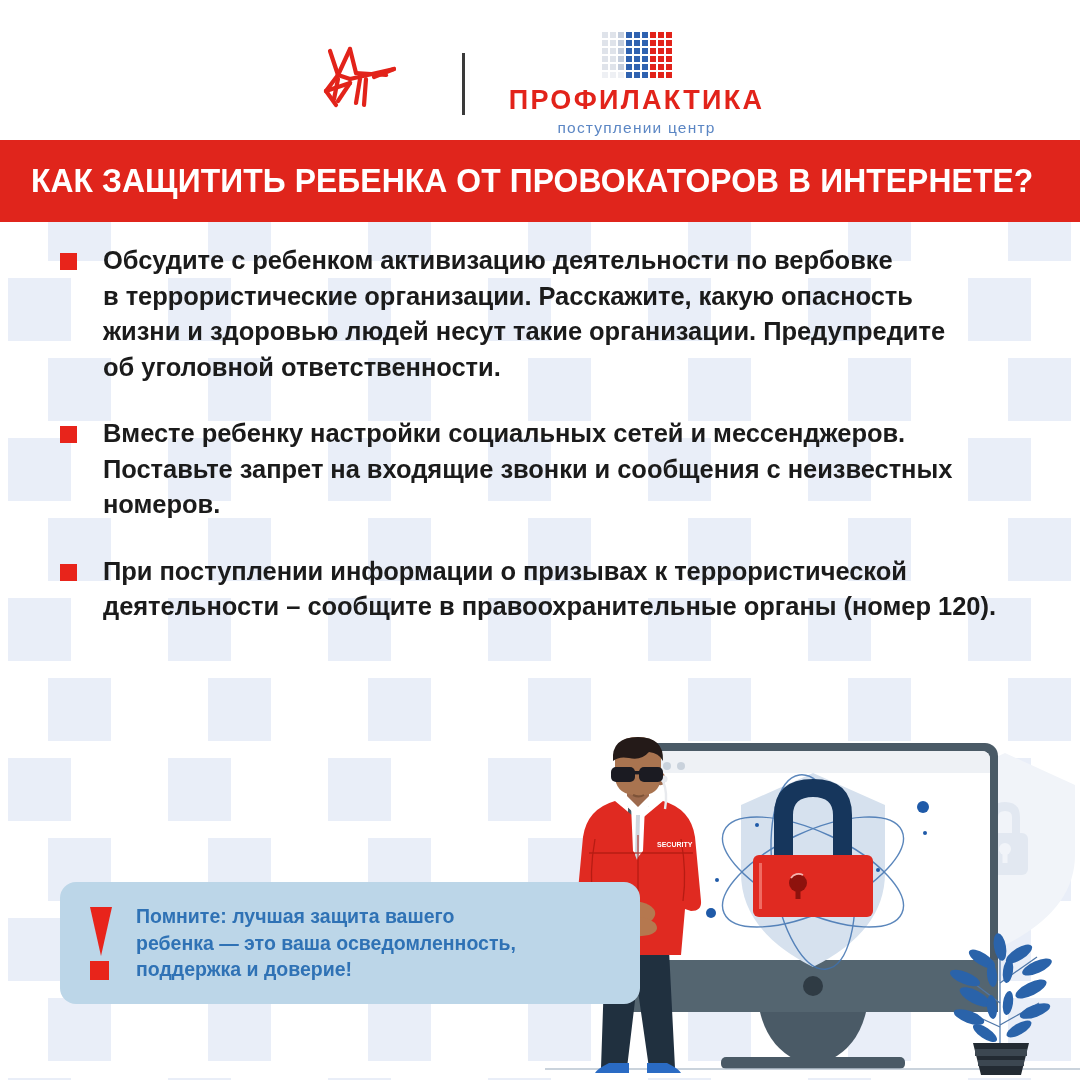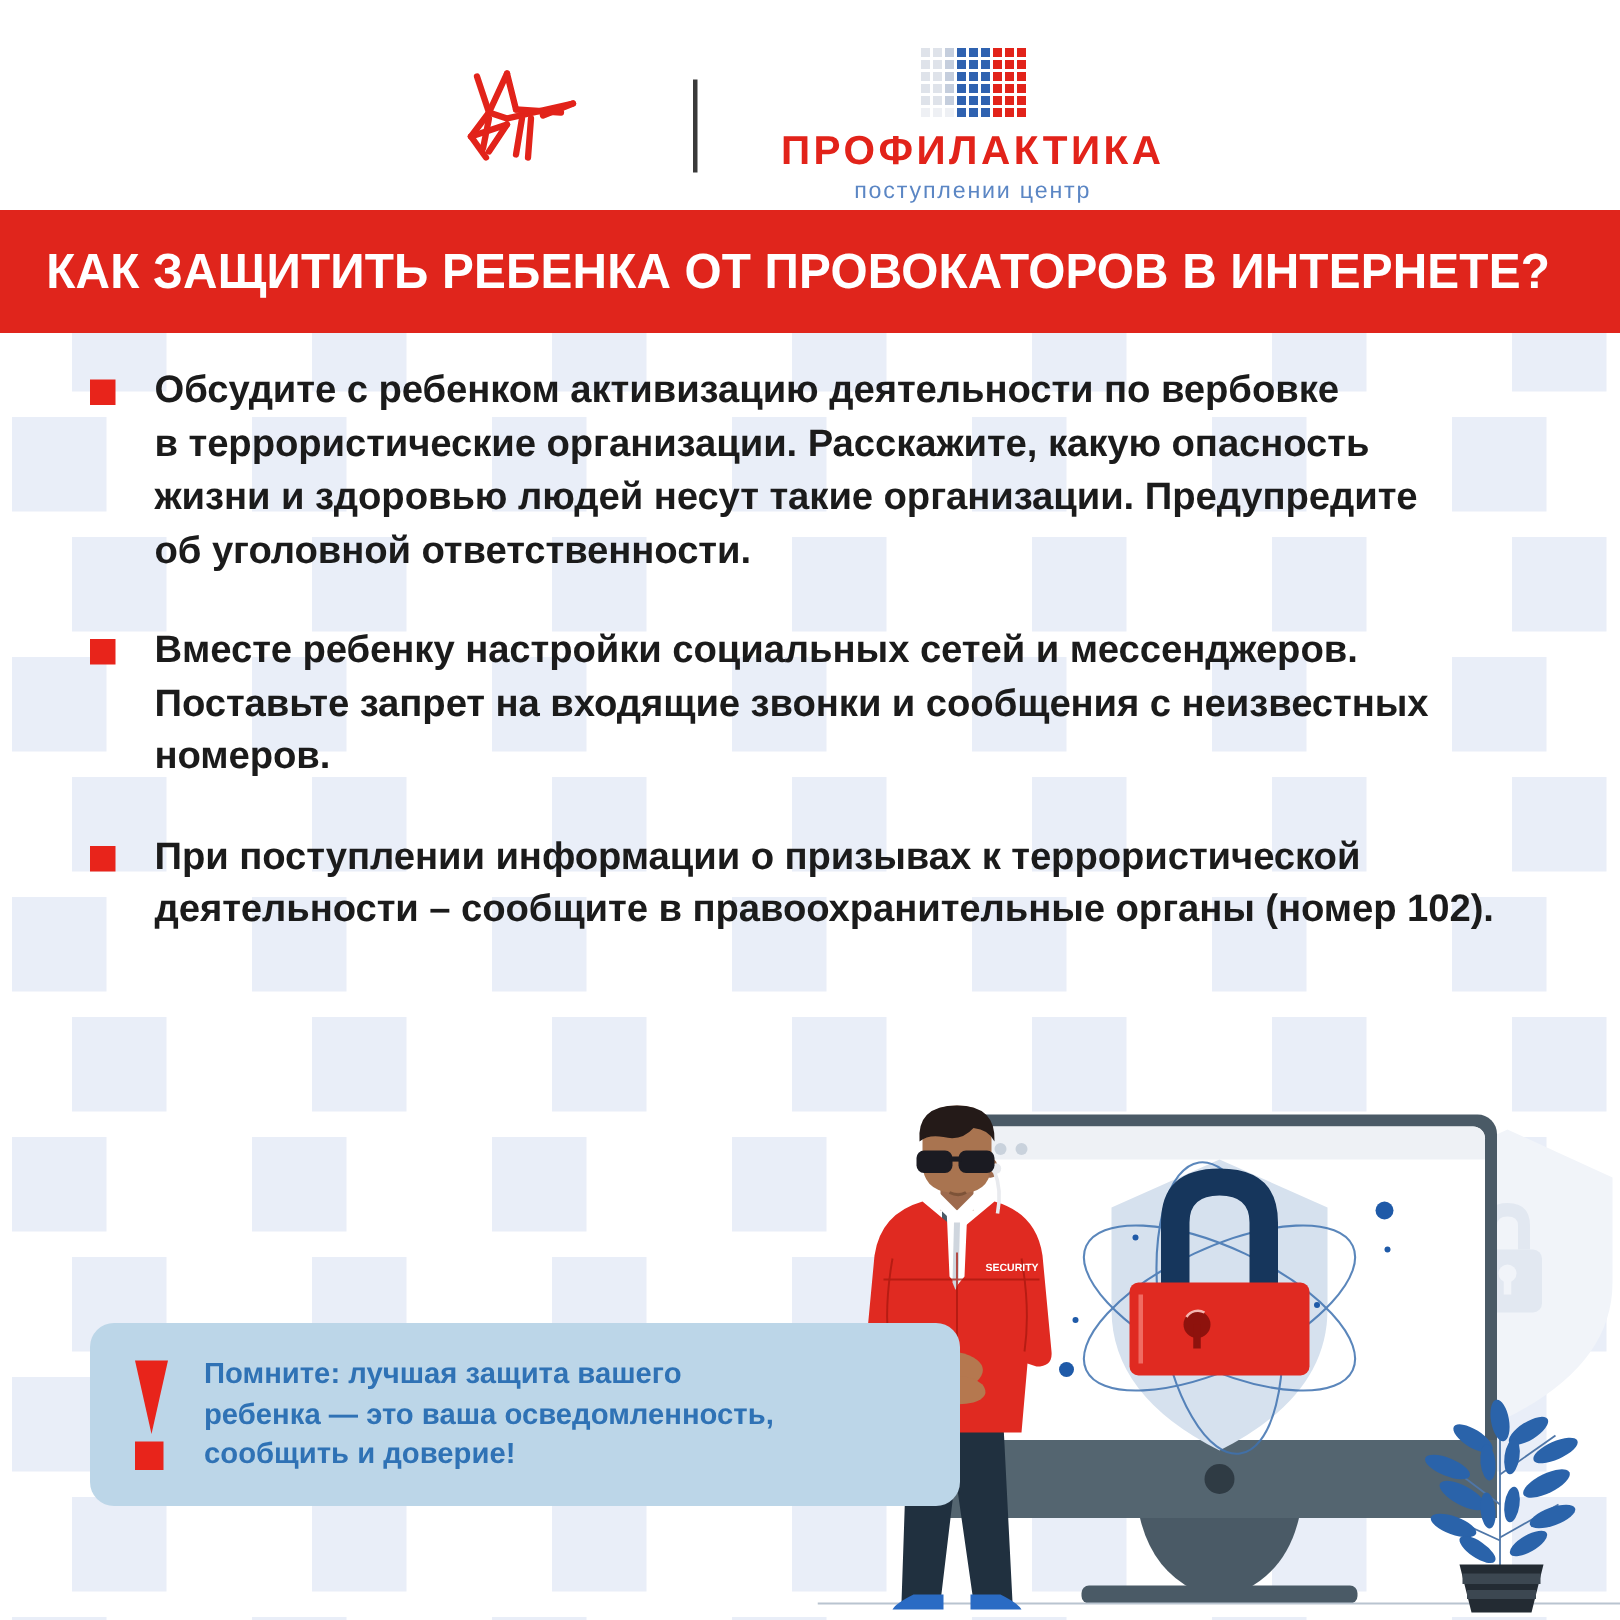--- a/index.html
+++ b/index.html
@@ -28,21 +28,21 @@
   .bg-cell {
     position:absolute; top:0; width:63px; height:63px;
     background:#e9eef8;
   }
 
   
   .header {
     position:absolute; left:0; top:0; width:1080px; height:168px;
     background:#ffffff;
     display:flex; align-items:center; justify-content:center;
-    gap:12px;
+    gap:0px;
     z-index:5;
   }
   .logo-left {
     width:110px; height:90px;
     position:relative;
   }
   .logo-divider {
     width:3px; height:62px; background:#3a3a3a;
     margin:0 44px 0 36px;
   }
@@ -374,21 +374,21 @@
       </div>
       <div class="bullet-item">
         <span class="bullet-marker"></span>
         <div class="bullet-text">Вместе ребенку настройки социальных сетей и мессенджеров.
 Поставьте запрет на входящие звонки и сообщения с неизвестных
 номеров.</div>
       </div>
       <div class="bullet-item">
         <span class="bullet-marker"></span>
         <div class="bullet-text">При поступлении информации о призывах к террористической
-деятельности – сообщите в правоохранительные органы (номер 102).</div>
+деятельности – сообщите в правоохранительные органы (номер 120).</div>
       </div>
     </div>
 
   <div class="ghost-shield">
     <svg width="150" height="220" viewBox="0 0 150 220">
       <path d="M75 8 L145 40 L145 110 Q145 165 75 200 Q5 165 5 110 L5 40 Z" fill="#f1f4f9"></path>
       <g fill="#e2e8f1">
         <rect x="52" y="88" width="46" height="42" rx="6"></rect>
         <path d="M60 88 L60 72 Q60 57 75 57 Q90 57 90 72 L90 88 L82 88 L82 72
                  Q82 66 75 66 Q68 66 68 72 L68 88 Z"></path>
@@ -525,16 +525,16 @@
     </svg>
   </div>
 
   <div class="callout">
     <div class="callout-excl">
       <div class="excl-bar"></div>
       <div class="excl-dot"></div>
     </div>
     <div class="callout-text">Помните: лучшая защита вашего
 ребенка — это ваша осведомленность,
-сообщить и доверие!</div>
+поддержка и доверие!</div>
   </div>
 
 </div>
 
 </body></html>

